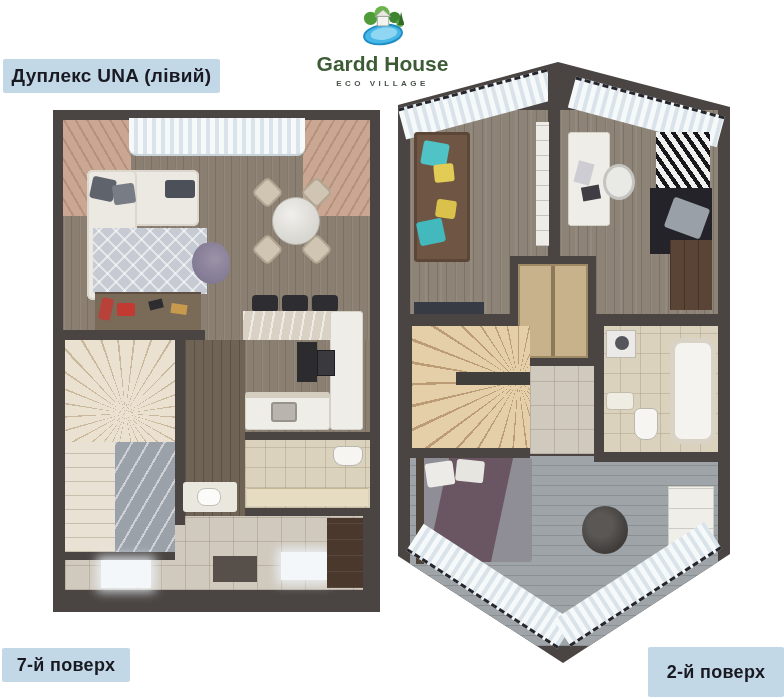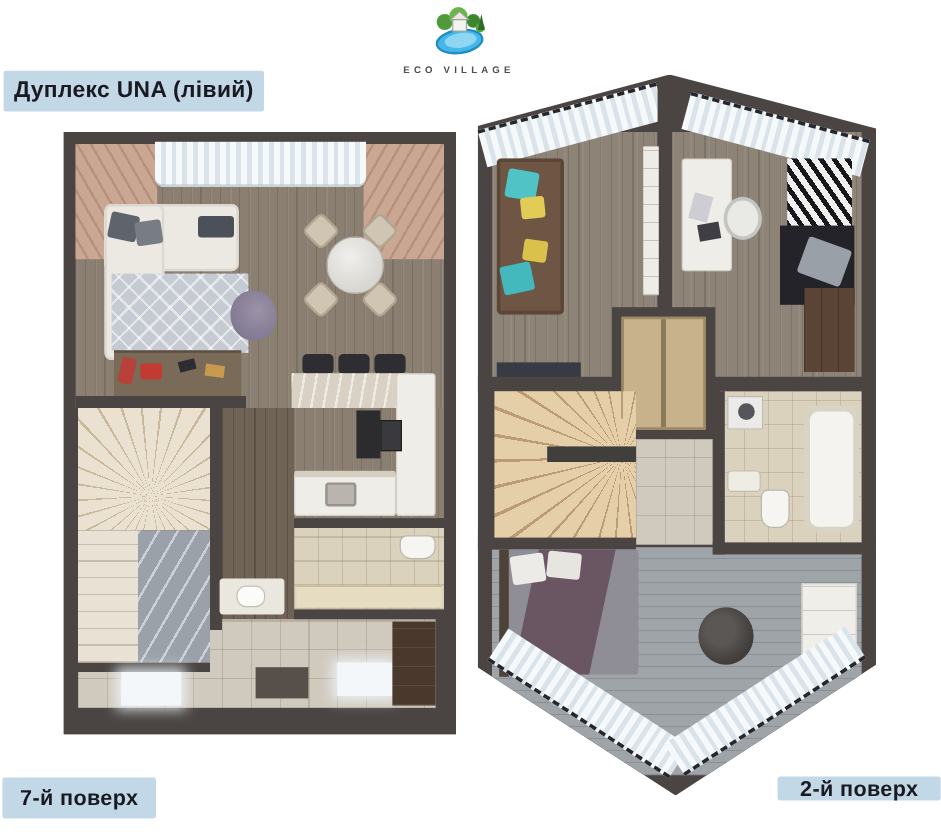--- a/index.html
+++ b/index.html
@@ -9,21 +9,21 @@
   }
   *{box-sizing:border-box;margin:0;padding:0}
   body{width:784px;height:699px;position:relative;overflow:hidden;background:#fff;
        font-family:"Liberation Sans",sans-serif;}
   .abs{position:absolute}
   .badge{background:var(--badge-bg);color:var(--badge-text);text-align:right;
          font-weight:700;letter-spacing:.3px;border-radius:2px;display:flex;
          align-items:center;justify-content:center}
   .title-badge{left:3px;top:59px;width:217px;height:34px;font-size:19px}
   .floor-badge-1{left:2px;top:648px;width:128px;height:34px;font-size:18px}
-  .floor-badge-2{left:648px;top:647px;width:136px;height:20px;font-size:18px}
+  .floor-badge-2{left:648px;top:647px;width:136px;height:50px;font-size:18px}
   .brand{left:300px;top:4px;width:165px;text-align:center}
   .brand-name{font-size:21px;font-weight:700;color:var(--brand-green);margin-top:2px}
   .brand-sub{font-size:8px;font-weight:700;letter-spacing:3.5px;color:var(--brand-sub);margin-top:3px}
 
   
   .plan{background:var(--wall);position:absolute}
   .plan1{left:53px;top:110px;width:327px;height:502px}
   .plan2{left:398px;top:62px;width:332px;height:601px;
          clip-path:polygon(160px 0px,332px 45px,332px 492px,165px 601px,0px 494px,0px 43px)}
   .wall{background:var(--wall)}
@@ -74,20 +74,21 @@
     <ellipse cx="30" cy="32" rx="20" ry="10" fill="#45b8e8" stroke="#1f8dc4" stroke-width="2" transform="rotate(-8 30 32)"></ellipse>
     <ellipse cx="31" cy="31" rx="14" ry="6.5" fill="#8ed6f2" transform="rotate(-8 31 31)"></ellipse>
     <circle cx="17" cy="15" r="7" fill="#4f9b3a"></circle>
     <circle cx="29" cy="10" r="8" fill="#6ab54a"></circle>
     <circle cx="42" cy="14" r="6" fill="#3e8530"></circle>
     <circle cx="48" cy="20" r="4" fill="#57a33f"></circle>
     <polygon points="22,13 30,6 38,13" fill="#e9e9e2" stroke="#9aa59a" stroke-width="1"></polygon>
     <rect x="24" y="13" width="12" height="10" fill="#f4f4ef" stroke="#9aa59a" stroke-width="1"></rect>
     <polygon points="46,22 49,8 52,22" fill="#2f6b27"></polygon>
   </svg>
+  <div class="brand-name">Gardd House</div>
   <div class="brand-sub">ECO VILLAGE</div>
 </div>
 
 <div class="plan plan1">
 
   <div class="abs wood1" style="left:10px;top:10px;width:307px;height:220px"></div>
   <div class="abs wood1" style="left:192px;top:230px;width:125px;height:92px"></div>
   <div class="abs hallwood" style="left:132px;top:230px;width:60px;height:176px"></div>
   <div class="abs tile-beige" style="left:192px;top:330px;width:125px;height:68px"></div>
   <div class="abs marble" style="left:12px;top:406px;width:298px;height:74px"></div>

